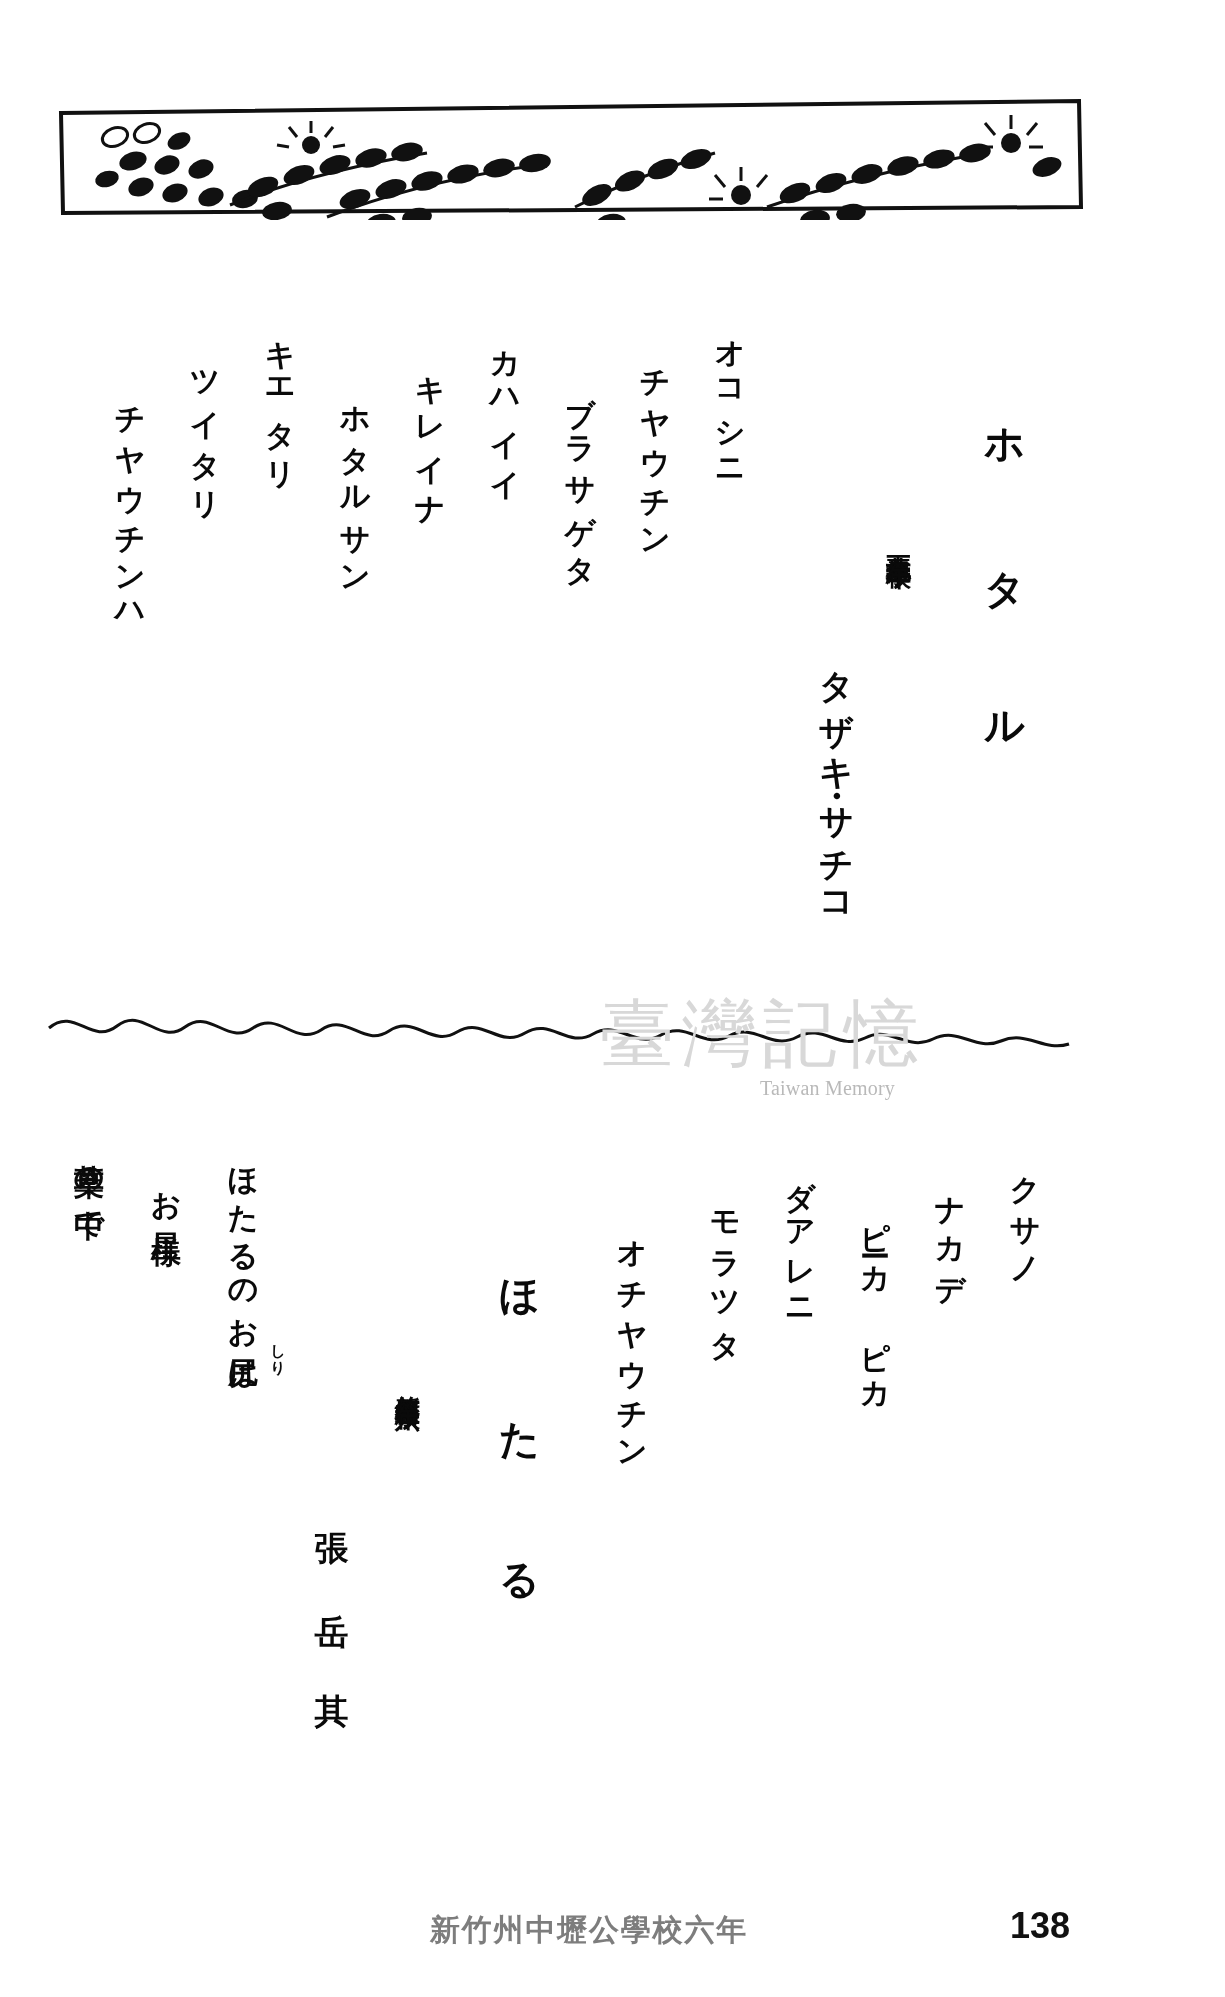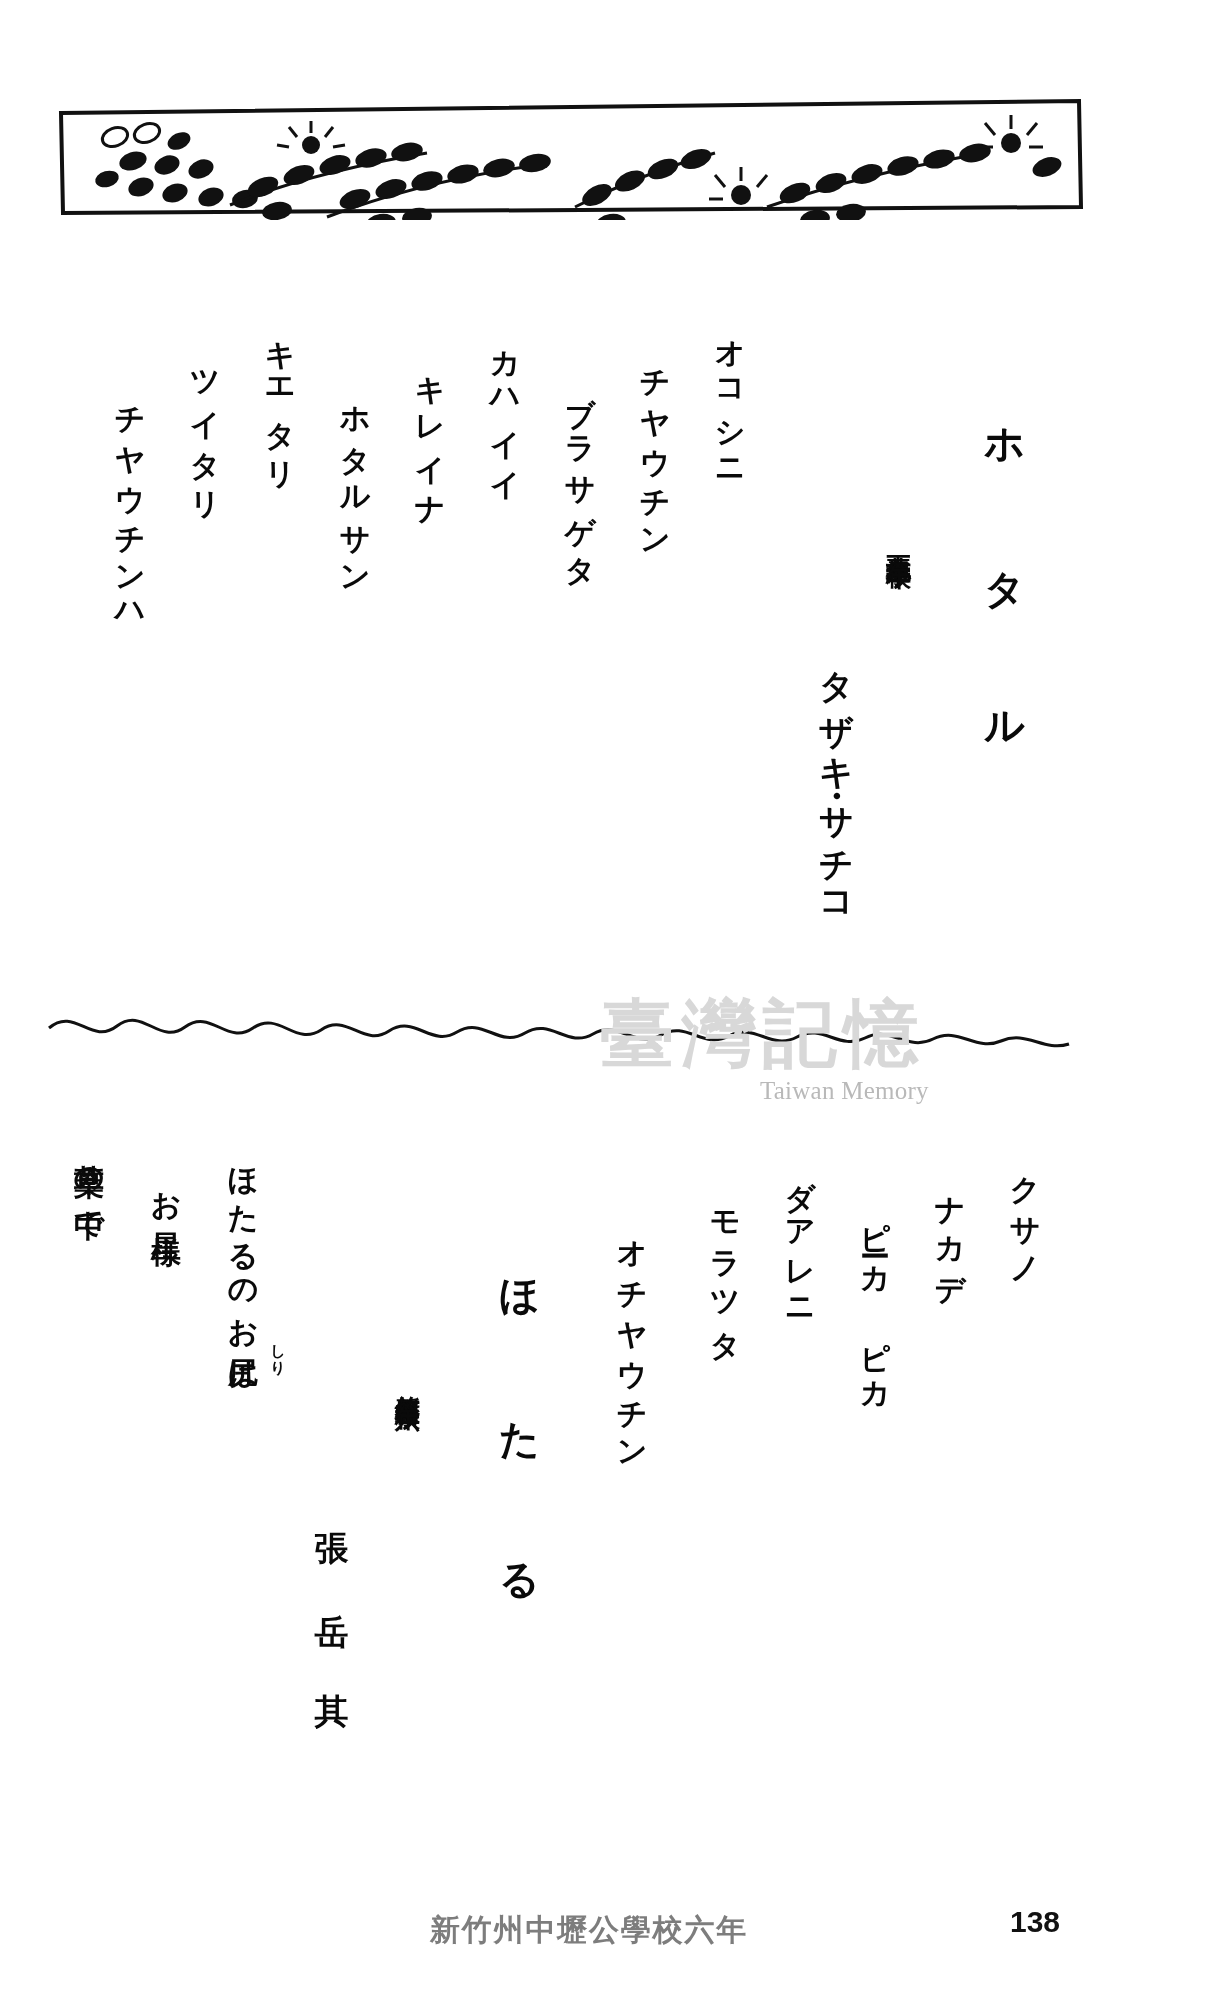--- a/index.html
+++ b/index.html
@@ -80,29 +80,29 @@
     left: 600px;
     top: 985px;
     width: 420px;
     height: 140px;
     pointer-events: none;
   }
   .watermark .wm-cn {
     position: absolute;
     left: 0; top: 0;
     font-size: 74px;
-    font-weight: 700;
+    font-weight: 400;
     color: #d8d8d8;
     letter-spacing: 0.10em;
     font-family: "DejaVu Serif", "Liberation Serif", serif;
   }
   .watermark .wm-en {
     position: absolute;
     left: 160px; top: 92px;
-    font-size: 25px;
+    font-size: 20px;
     color: #b9b9b9;
     font-family: "Liberation Serif", serif;
     letter-spacing: 0.01em;
   }
 
   
   .ruby-mark {
     position: absolute;
     font-size: 15px;
     font-weight: 700;
@@ -118,21 +118,21 @@
     top: 1910px;
     font-size: 30px;
     font-weight: 700;
     color: #7d7d7d;
     letter-spacing: 0.06em;
   }
   .page-number {
     position: absolute;
     left: 1010px;
     top: 1905px;
-    font-size: 30px;
+    font-size: 36px;
     font-weight: 700;
     color: #111;
     font-family: "Liberation Sans", sans-serif;
   }
 </style>
 </head>
 <body>
 
 <div class="banner">
   <svg viewBox="0 0 1030 125" xmlns="http://www.w3.org/2000/svg">

